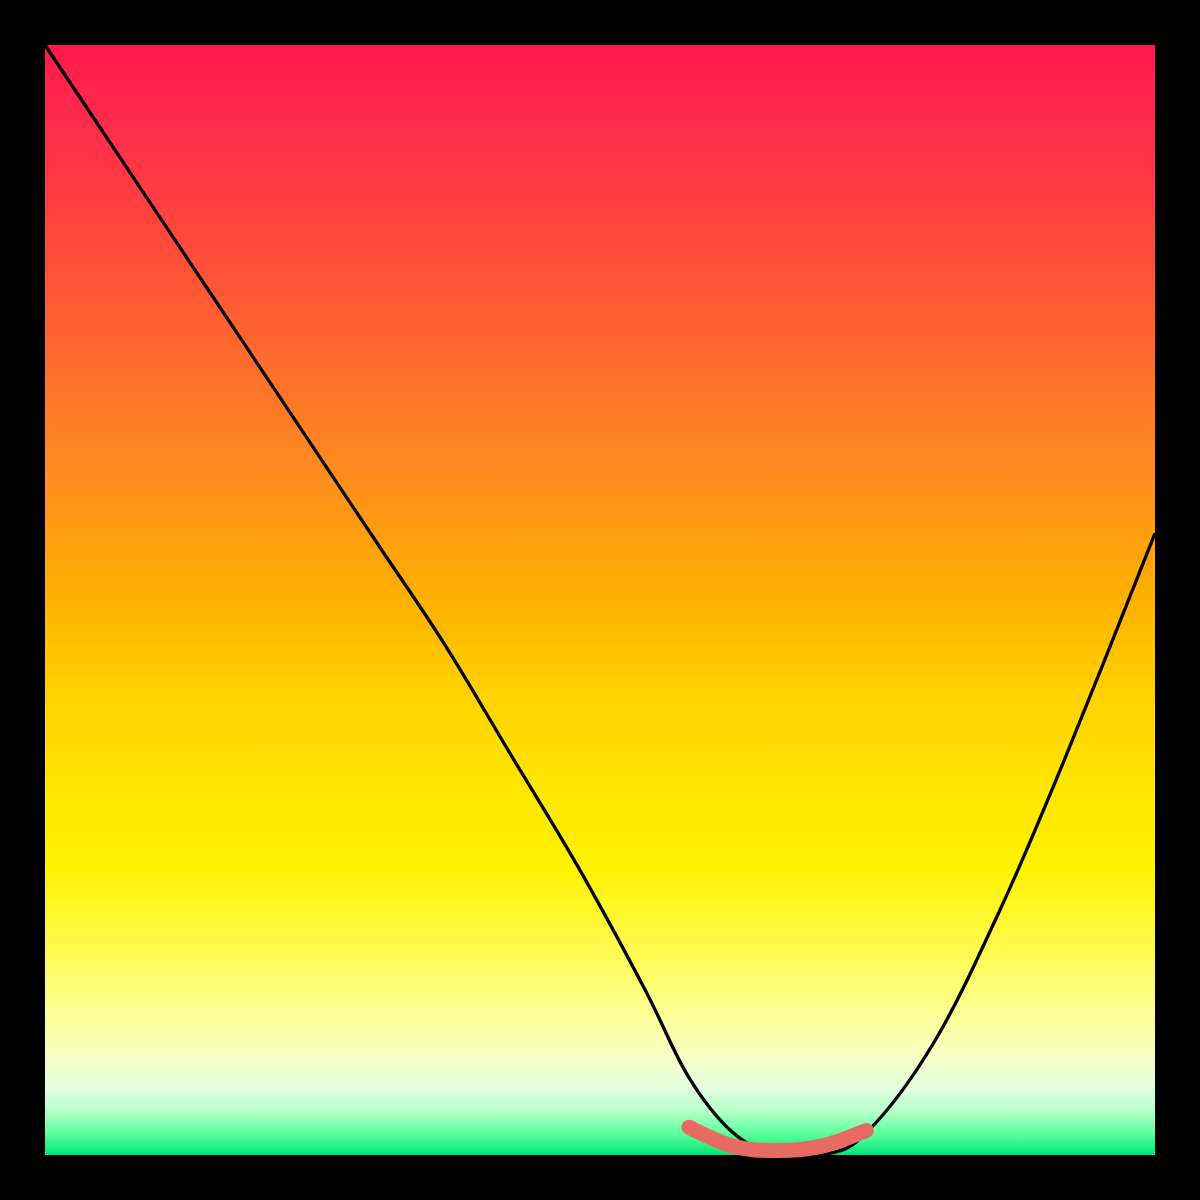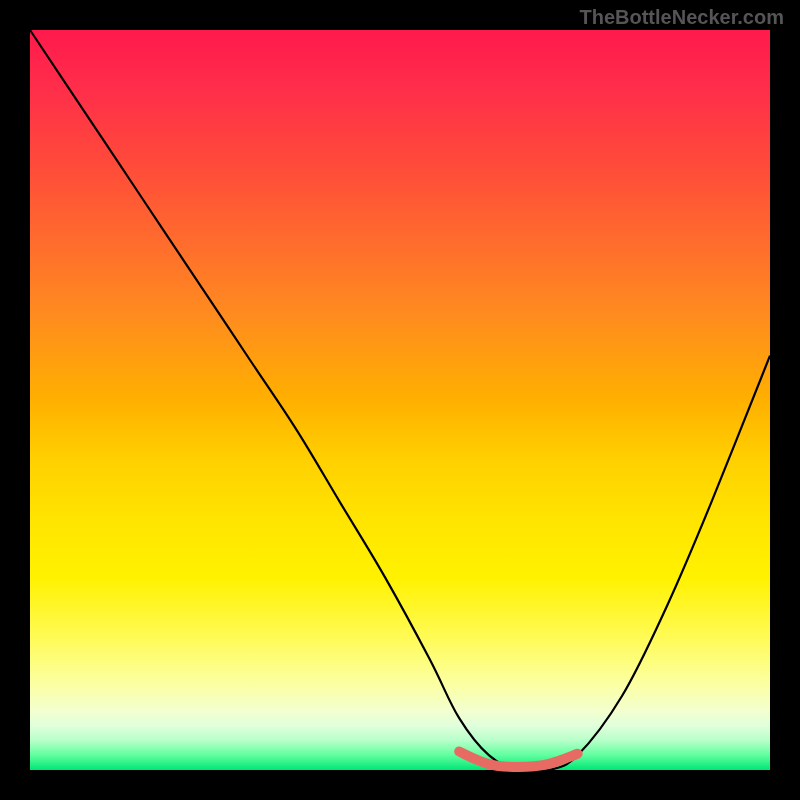--- a/index.html
+++ b/index.html
@@ -55,20 +55,19 @@
     top: 0;
     width: 740px;
     height: 740px;
     overflow: visible;
   }
 </style>
 </head>
 <body>
 
 <div class="frame">
-  <div class="watermark">TheBottleNecker.com</div>
   <div class="plot-area">
     <svg class="curve" viewBox="0 0 740 740" preserveAspectRatio="none">
       <path d="M 0.0 0.0 C 8.0 12.0, 28.4 42.6, 44.4 66.6 C 60.4 90.6, 72.8 109.2, 88.8 133.2 C 104.8 157.2, 117.2 175.8, 133.2 199.8 C 149.2 223.8, 161.6 242.4, 177.6 266.4 C 193.6 290.4, 206.0 309.0, 222.0 333.0 C 238.0 357.0, 250.4 374.3, 266.4 399.6 C 282.4 424.9, 294.8 447.0, 310.8 473.6 C 326.8 500.2, 339.2 519.6, 355.2 547.6 C 371.2 575.6, 386.3 603.7, 399.6 629.0 C 412.9 654.3, 418.5 670.9, 429.2 688.2 C 439.9 705.5, 448.1 715.9, 458.8 725.2 C 469.5 734.5, 477.7 737.3, 488.4 740.0 C 499.1 742.7, 507.3 742.7, 518.0 740.0 C 528.7 737.3, 534.3 738.5, 547.6 725.2 C 560.9 711.9, 576.0 692.6, 592.0 666.0 C 608.0 639.4, 620.4 611.8, 636.4 577.2 C 652.4 542.6, 662.2 518.9, 680.8 473.6 C 699.4 428.3, 729.3 352.2, 740.0 325.6" id="curve-path" fill="none" stroke="#000" stroke-width="2.2"></path>
       <path d="M 429.2 721.5 C 434.5 723.8, 448.1 731.3, 458.8 734.1 C 469.5 736.9, 477.7 737.0, 488.4 737.0 C 499.1 737.0, 507.3 736.5, 518.0 734.1 C 528.7 731.7, 542.3 725.6, 547.6 723.7" id="zone-path" fill="none" stroke="#e86b63" stroke-width="10" stroke-linecap="round"></path>
     </svg>
   </div>
 </div>
 
 </body></html>

